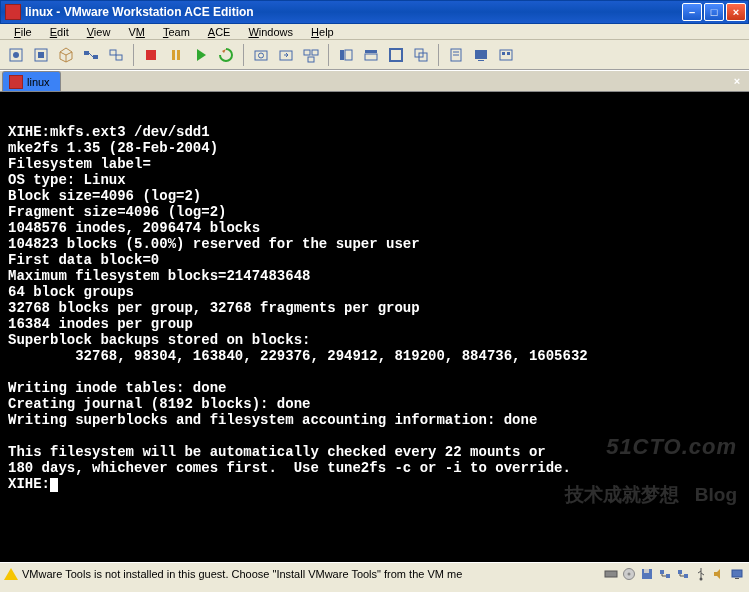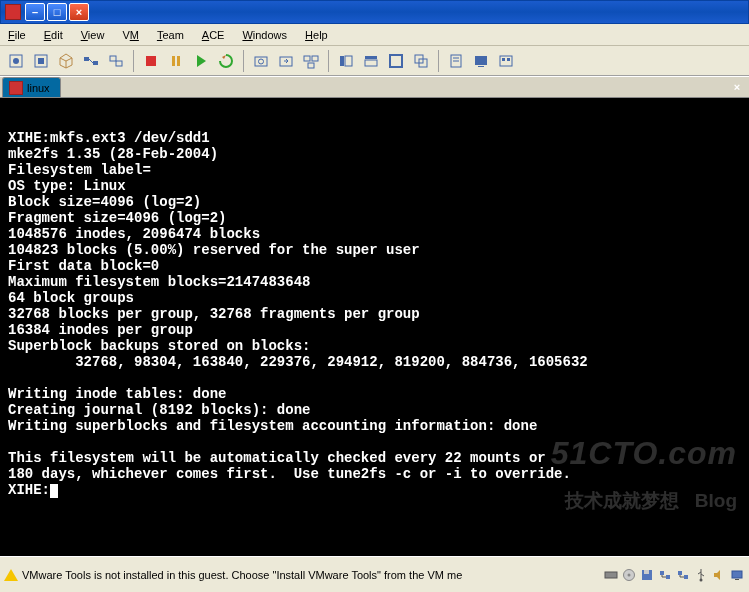--- a/index.html
+++ b/index.html
@@ -40,26 +40,26 @@
     color: #fff;
     font-weight: bold;
     font-size: 11px;
     display: flex; align-items: center; justify-content: center;
     cursor: pointer;
   }
   .titlebar .win-btn.close { background: linear-gradient(to bottom, #ff6a4a, #cc3a1a); }
 
   
   .menubar {
-    height: 22px;
+    height: 16px;
     background: #ece9d8;
     border-bottom: 1px solid #c0bca8;
     display: flex;
     align-items: center;
-    padding: 0 0;
+    padding: 0 6px;
     gap: 2px;
   }
   .menubar .menu-item {
     padding: 2px 8px;
     cursor: pointer;
   }
   .menubar .menu-item u { text-decoration: underline; }
 
   
   .toolbar {
@@ -91,21 +91,21 @@
   .tabbar {
     height: 22px;
     background: #d8d4c4;
     border-top: 1px solid #fff;
     border-bottom: 1px solid #888;
     display: flex;
     align-items: flex-end;
   }
   .tab {
     height: 20px;
-    background: #0369a1;
+    background: #3b82f6;
     border: 1px solid #888;
     border-bottom: none;
     padding: 2px 10px 1px 6px;
     display: flex;
     align-items: center;
     gap: 4px;
     margin-left: 2px;
     border-top-left-radius: 3px;
     border-top-right-radius: 3px;
   }
@@ -137,22 +137,22 @@
   .cursor-block {
     display: inline-block;
     width: 8px; height: 14px;
     background: #fff;
     vertical-align: text-bottom;
   }
 
   
   .statusbar {
     position: absolute;
-    bottom: 0; left: 0; right: 0;
-    height: 36px;
+    bottom: 8px; left: 0; right: 0;
+    height: 22px;
     background: #ece9d8;
     border-top: 1px solid #fff;
     display: flex;
     align-items: center;
     padding: 0 4px;
     gap: 4px;
   }
   .statusbar .warn-icon {
     width: 0; height: 0;
     border-left: 7px solid transparent;
@@ -169,28 +169,29 @@
 
   
   .watermark {
     position: absolute;
     right: 12px; bottom: 28px;
     color: rgba(255,255,255,0.18);
     font-family: Arial, sans-serif;
     text-align: right;
     pointer-events: none;
   }
-  .watermark .wm1 { font-size: 32px; font-weight: bold; font-style: italic; letter-spacing:1px;}
+  .watermark .wm1 { font-size: 22px; font-weight: bold; font-style: italic; letter-spacing:1px;}
   .watermark .wm2 { font-size: 19px; }
 </style>
 </head>
 <body>
 
 <div class="titlebar">
   <span class="title-icon"></span>
+  <span class="title-text">linux - VMware Workstation ACE Edition</span>
   <div class="win-btns">
     <div class="win-btn">–</div>
     <div class="win-btn">□</div>
     <div class="win-btn close">×</div>
   </div>
 </div>
 
 <div class="menubar">
   <div class="menu-item"><u>F</u><span>ile</span></div>
   <div class="menu-item"><u>E</u>dit</div>

